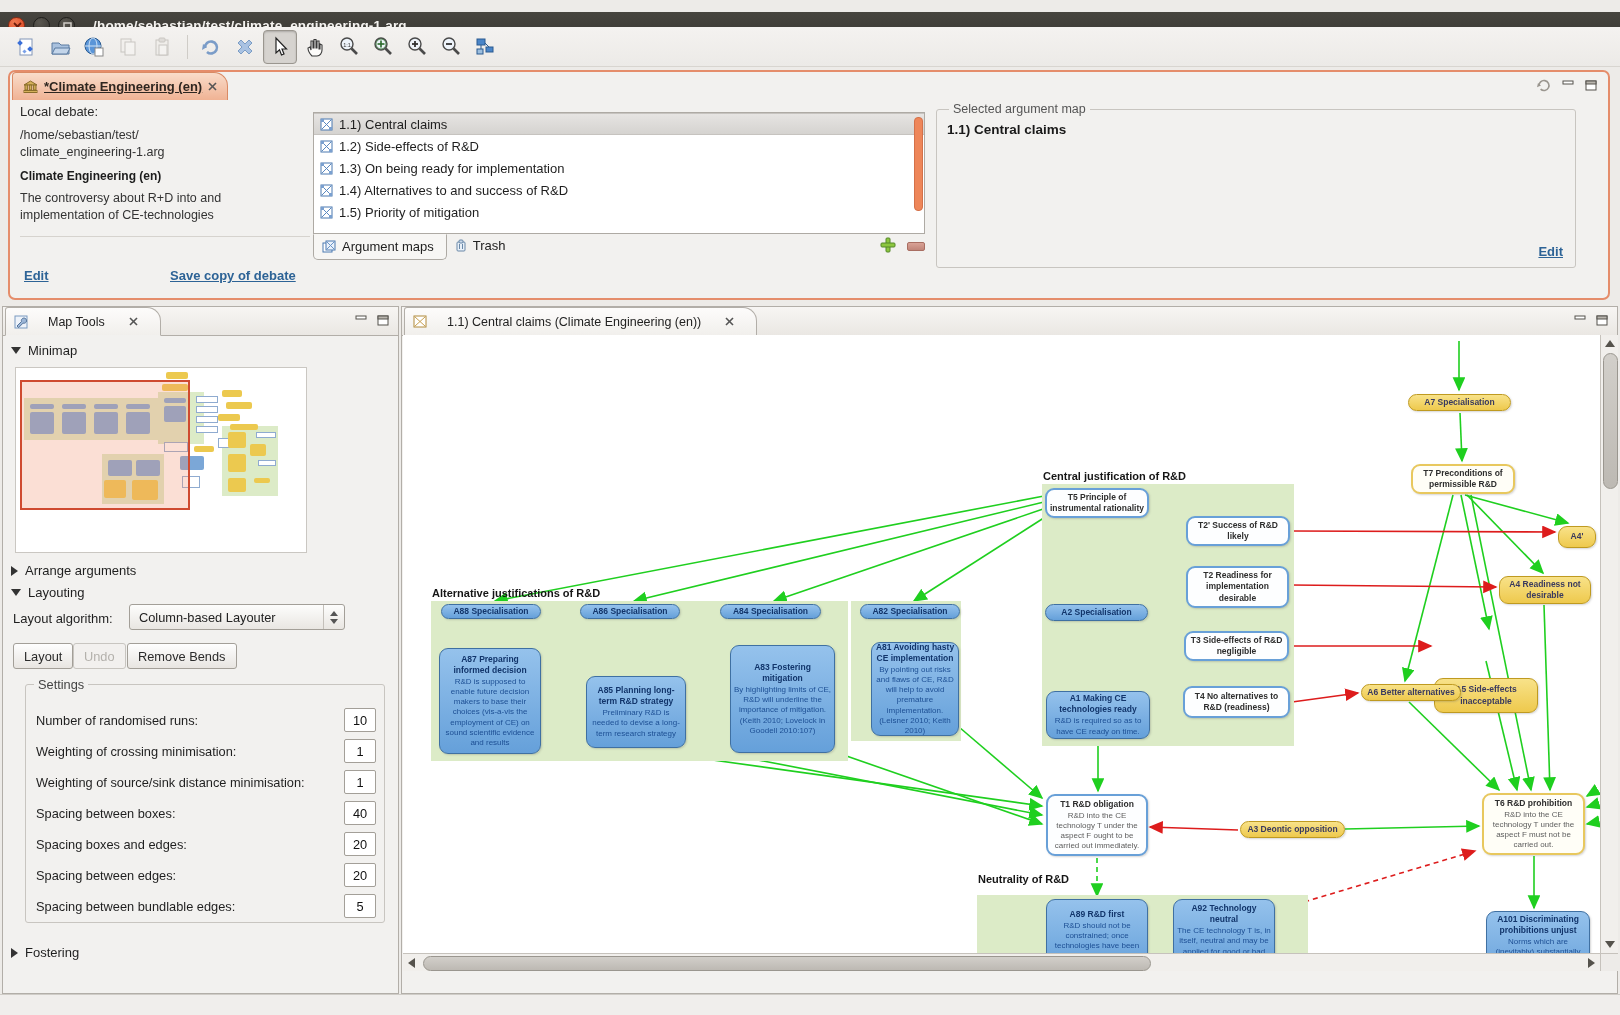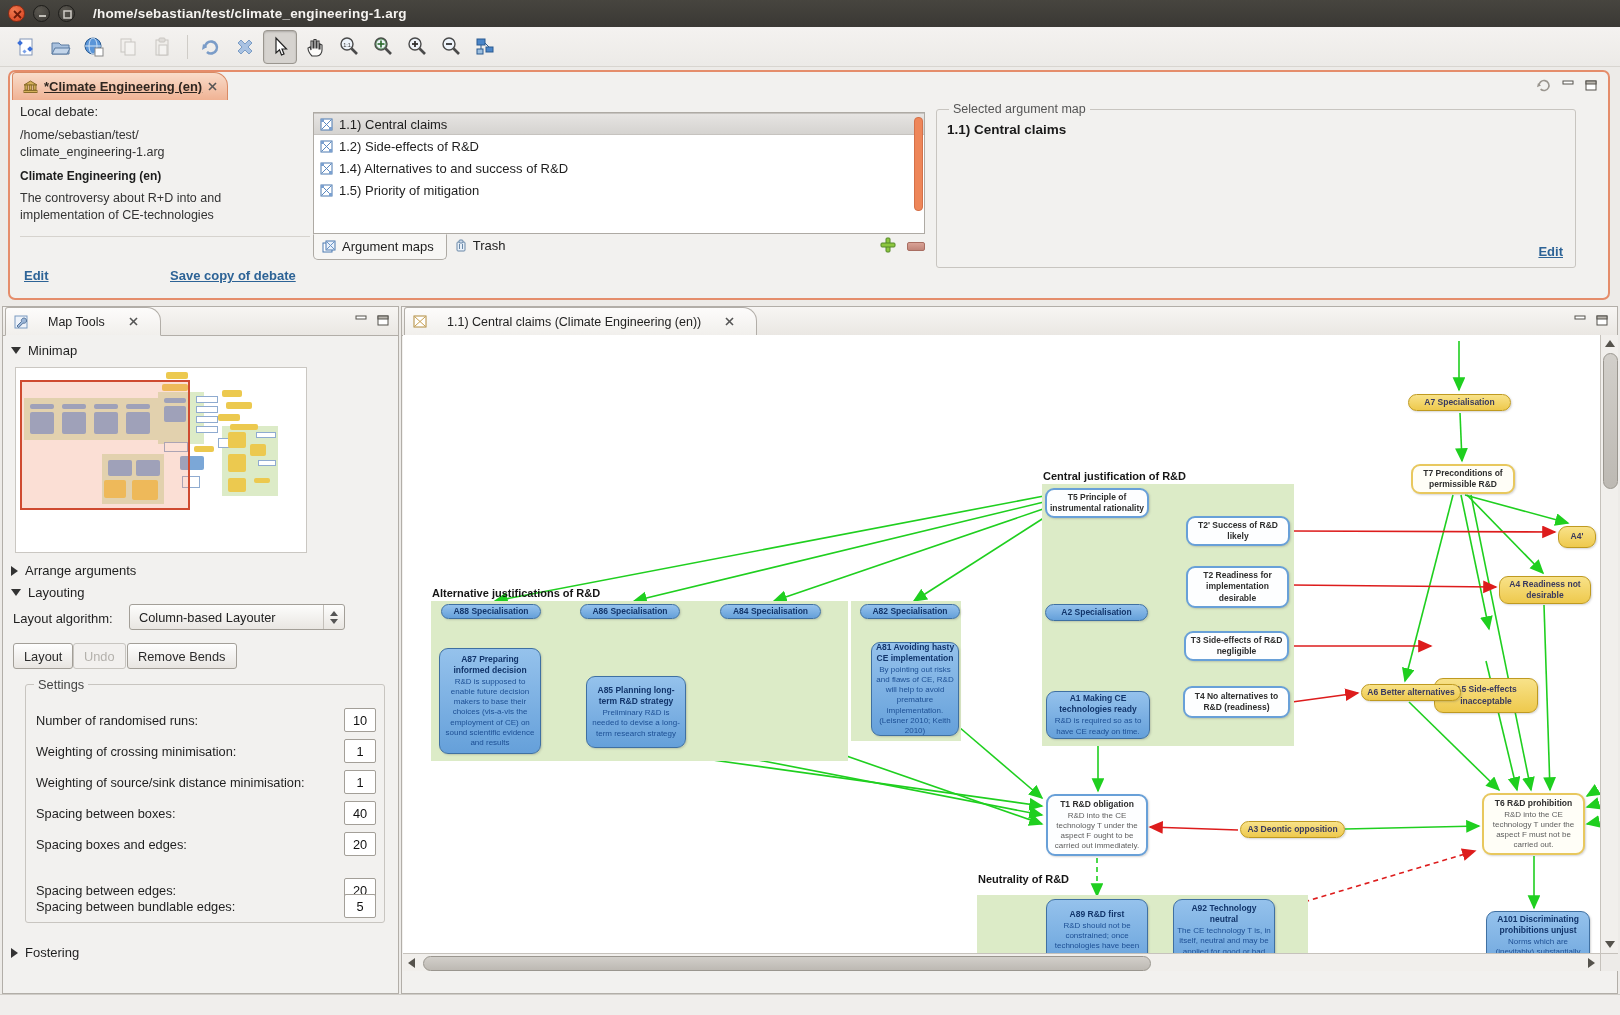--- a/index.html
+++ b/index.html
@@ -1,18 +1,18 @@
 <!DOCTYPE html>
 <html><head>
 <meta charset="utf-8">
 <style>
   html,body{margin:0;padding:0}
   body{width:1620px;height:1015px;position:relative;background:#edebe8;font-family:"Liberation Sans",sans-serif;overflow:hidden;-webkit-font-smoothing:antialiased}
   
-  #titlebar{position:absolute;left:0;top:0;width:1620px;height:27px;background:linear-gradient(#47453f,#3a3834);display:flex;align-items:center}
+  #titlebar{position:absolute;left:0;top:12px;width:1620px;height:27px;background:linear-gradient(#47453f,#3a3834);display:flex;align-items:center}
   .winbtn{width:17px;height:17px;border-radius:50%;margin-left:8px;position:relative;box-sizing:border-box}
   .winbtn svg{position:absolute;left:3px;top:3px}
   #btn-close{background:radial-gradient(circle at 35% 30%,#f07a50,#d8401e);border:1px solid #8c2a12}
   #btn-min,#btn-max{background:radial-gradient(circle at 35% 30%,#5a5750,#3a3834);border:1px solid #1e1d1a}
   #title-text{color:#f5f3f0;font-size:13.5px;font-weight:bold;margin-left:18px;letter-spacing:.2px}
   
   #toolbar{position:absolute;left:0;top:27px;width:1620px;height:40px;background:linear-gradient(#f4f2f0,#ecéae7);background:linear-gradient(#f4f2f0,#eceae7);border-bottom:1px solid #d8d5d0;display:flex;align-items:center;padding-left:10px;box-sizing:border-box}
   .tbtn{width:32px;height:32px;display:flex;align-items:center;justify-content:center;border-radius:4px;margin-right:2px}
   .tbtn.pressed{background:#d6d3cf;border:1px solid #9a968f;box-shadow:inset 0 1px 2px rgba(0,0,0,.2)}
   .tbtn.disabled{opacity:.45}
@@ -289,20 +289,30 @@
           <span>1.2) Side-effects of R&amp;D</span>
         </div>
         <div class="mrow">
           <svg width="13" height="13">
             <rect x="1" y="1" width="11" height="11" fill="#fff" stroke="#4a78b0"></rect>
             <line x1="2" y1="2" x2="11" y2="11" stroke="#5a88c0"></line>
             <line x1="11" y1="2" x2="2" y2="11" stroke="#5a88c0"></line>
             <rect x="1" y="1" width="3" height="3" fill="#7aa0d0"></rect>
             <rect x="9" y="9" width="3" height="3" fill="#7aa0d0"></rect>
           </svg>
+          <span>1.3) On being ready for implementation</span>
+        </div>
+        <div class="mrow">
+          <svg width="13" height="13">
+            <rect x="1" y="1" width="11" height="11" fill="#fff" stroke="#4a78b0"></rect>
+            <line x1="2" y1="2" x2="11" y2="11" stroke="#5a88c0"></line>
+            <line x1="11" y1="2" x2="2" y2="11" stroke="#5a88c0"></line>
+            <rect x="1" y="1" width="3" height="3" fill="#7aa0d0"></rect>
+            <rect x="9" y="9" width="3" height="3" fill="#7aa0d0"></rect>
+          </svg>
           <span>1.4) Alternatives to and success of R&amp;D</span>
         </div>
         <div class="mrow">
           <svg width="13" height="13">
             <rect x="1" y="1" width="11" height="11" fill="#fff" stroke="#4a78b0"></rect>
             <line x1="2" y1="2" x2="11" y2="11" stroke="#5a88c0"></line>
             <line x1="11" y1="2" x2="2" y2="11" stroke="#5a88c0"></line>
             <rect x="1" y="1" width="3" height="3" fill="#7aa0d0"></rect>
             <rect x="9" y="9" width="3" height="3" fill="#7aa0d0"></rect>
           </svg>
@@ -455,21 +465,21 @@
           <input value="1" style="">
         </div>
         <div class="srow" style="top: 109px;">
           <span class="sl">Spacing between boxes:</span>
           <input value="40" style="">
         </div>
         <div class="srow" style="top: 140px;">
           <span class="sl">Spacing boxes and edges:</span>
           <input value="20" style="">
         </div>
-        <div class="srow" style="top: 186px; gap: 20px;">
+        <div class="srow" style="top: 171px; gap: 20px;">
           <span class="sl">Spacing between edges:</span>
           <input value="20" style="">
         </div>
         <div class="srow" style="top: 202px;">
           <span class="sl">Spacing between bundlable edges:</span>
           <input value="5" style="">
         </div>
       </fieldset>
 
     <div class="secthead" style="left:8px;top:638px">
@@ -623,20 +633,24 @@
             <div class="nt">A2 Specialisation</div>
           </div>
           <div class="node ab" style="left: 36px; top: 313px; width: 102px; height: 106px;">
             <div class="nt">A87 Preparing informed decision</div>
             <div class="nb">R&amp;D is supposed to enable future decision makers to base their choices (vis-a-vis the employment of CE) on sound scientific evidence and results</div>
           </div>
           <div class="node ab" style="left: 183px; top: 341px; width: 100px; height: 72px;">
             <div class="nt">A85 Planning long-term R&amp;D strategy</div>
             <div class="nb">Preliminary R&amp;D is needed to devise a long-term research strategy</div>
           </div>
+          <div class="node ab" style="left: 327px; top: 310px; width: 105px; height: 108px;">
+            <div class="nt">A83 Fostering mitigation</div>
+            <div class="nb">By highlighting limits of CE, R&amp;D will underline the importance of mitigation. (Keith 2010; Lovelock in Goodell 2010:107)</div>
+          </div>
           <div class="node ab" style="left: 468px; top: 307px; width: 88px; height: 94px; text-align: center;">
             <div class="nt">A81 Avoiding hasty CE implementation</div>
             <div class="nb">By pointing out risks and flaws of CE, R&amp;D will help to avoid premature implementation. (Leisner 2010; Keith 2010)</div>
           </div>
           <div class="node ab" style="left: 643px; top: 356px; width: 104px; height: 48px;">
             <div class="nt">A1 Making CE technologies ready</div>
             <div class="nb">R&amp;D is required so as to have CE ready on time.</div>
           </div>
           <div class="node ab" style="left: 643px; top: 564px; width: 102px; height: 72px;">
             <div class="nt">A89 R&amp;D first</div>

